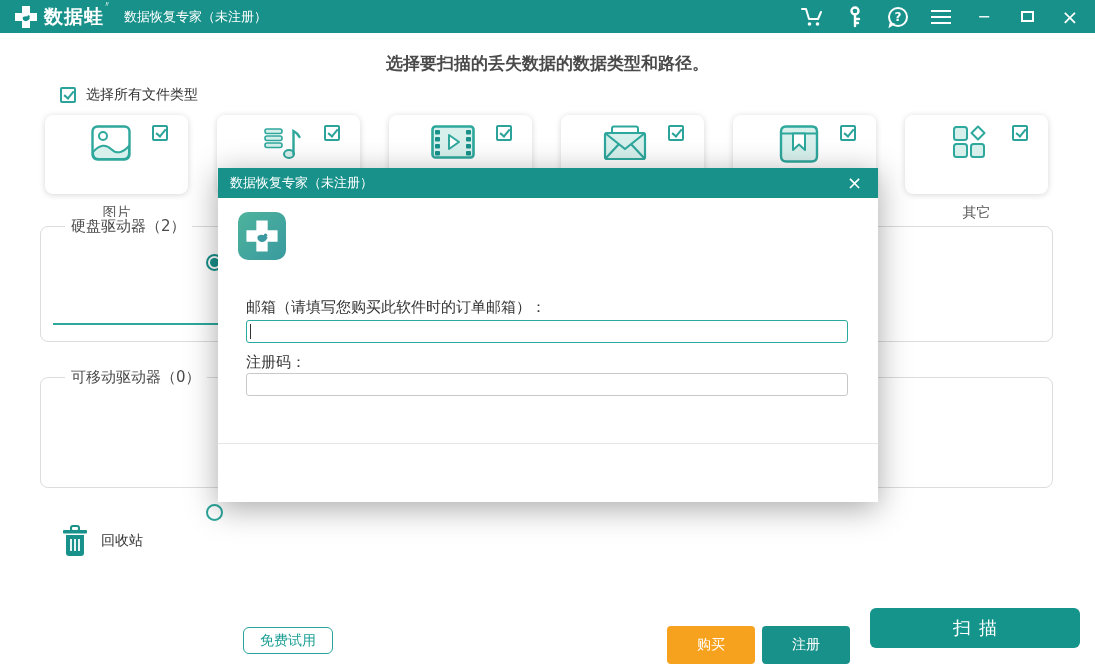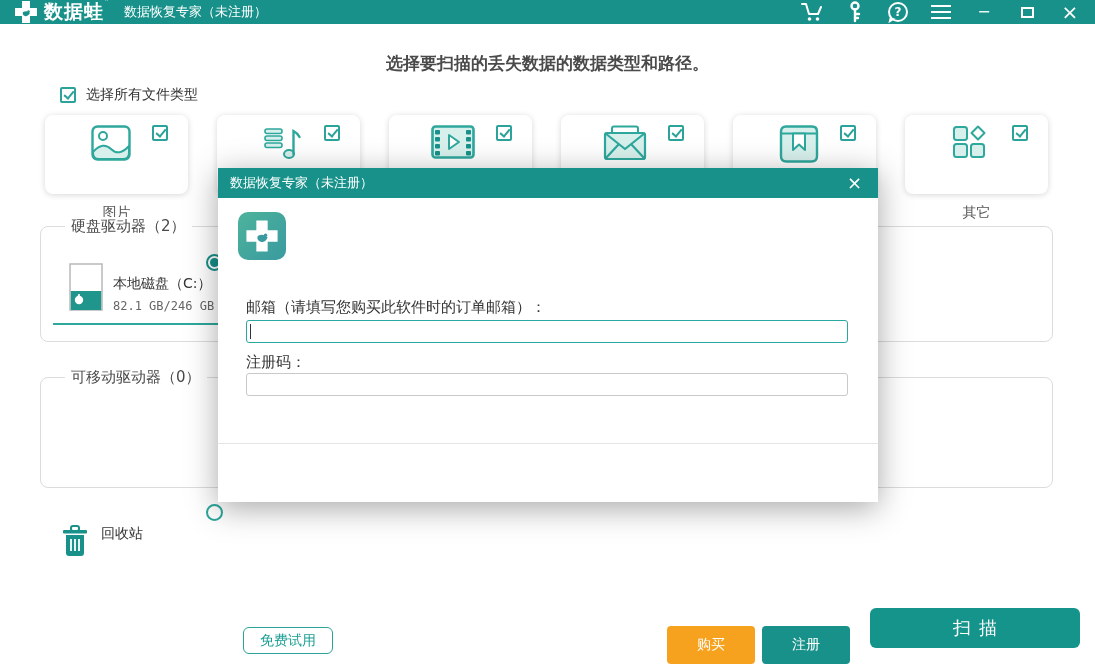--- a/index.html
+++ b/index.html
@@ -2,21 +2,21 @@
 <html><head>
 <meta charset="utf-8">
 <style>
   * { margin:0; padding:0; box-sizing:border-box; }
   html,body { width:1095px; height:667px; }
   body {
     position:relative; overflow:hidden; background:#ffffff;
     font-family:"DejaVu Sans","Liberation Sans",sans-serif; color:#444;
   }
   
-  .titlebar { position:absolute; left:0; top:0; width:1095px; height:24px;
+  .titlebar { position:absolute; left:0; top:0; width:1095px; height:33px;
     background:#17918A; display:flex; align-items:center; padding:0 14px; z-index:5; }
   .brand-wrap { display:flex; align-items:center; gap:6px; }
   .brand-cross { position:relative; width:24px; height:24px; }
   .brand-text { color:#fff; font-size:19px; font-weight:bold; letter-spacing:1px;
     font-family:"DejaVu Sans",sans-serif; position:relative; }
   .brand-text .tm { position:absolute; right:-8px; top:-5px; font-size:8px; font-weight:normal; }
   .titlebar-subtitle { color:#fff; font-size:13px; margin-left:20px; }
   .tb-icons { margin-left:auto; display:flex; align-items:center; gap:21px; }
   .tb-icon { width:22px; height:22px; display:flex; align-items:center; justify-content:center;
     color:#fff; cursor:pointer; }
@@ -48,21 +48,21 @@
   .legend { position:absolute; left:24px; top:-10px; background:#fff; padding:0 6px;
     font-size:15px; color:#4a4a4a; }
   .disk-row { position:absolute; left:28px; top:36px; display:flex; gap:10px; }
   .disk-meta { padding-top:12px; }
   .disk-name { font-size:14px; color:#333; }
   .disk-cap  { font-size:12px; color:#666; margin-top:6px; font-family:"DejaVu Sans Mono",monospace; }
   .disk-underline { position:absolute; left:12px; top:96px; width:166px; height:2px; background:#2EA79C; }
   .radio { position:absolute; width:17px; height:17px; border:2px solid #2EA79C; border-radius:50%; background:#fff; }
   .radio.selected { border-color:#17918A; }
   .radio.selected::after { content:""; position:absolute; inset:2px; border-radius:50%; background:#17918A; }
-  .recycle-row { position:absolute; left:62px; top:525px; display:flex; align-items:flex-start; gap:13px; }
+  .recycle-row { position:absolute; left:62px; top:525px; display:flex; align-items:center; gap:13px; }
   .recycle-label { font-size:14px; color:#333; padding-bottom:2px; }
   .scan-btn { position:absolute; left:870px; top:608px; width:210px; height:40px;
     background:#14948B; color:#fff; border:none; border-radius:6px; font-size:18px;
     letter-spacing:8px; text-indent:8px; cursor:pointer; font-family:inherit; }
   
   .modal { position:absolute; left:218px; top:168px; width:660px; height:334px; background:#fff;
     box-shadow:0 6px 30px rgba(0,0,0,0.35); z-index:20; }
   .modal-header { height:30px; background:#17918A; display:flex; align-items:center; padding:0 12px; }
   .modal-title { color:#fff; font-size:13px; }
   .modal-close { margin-left:auto; color:#fff; font-size:18px; line-height:1; cursor:pointer; padding:0 4px; }
@@ -205,32 +205,20 @@
     <path d="M27 1.5 L33.5 8 L27 14.5 L20.5 8 Z" fill="#fff" stroke="#2EA79C" stroke-width="2" stroke-linejoin="round"></path>
     <rect x="3" y="19" width="13" height="13" rx="2.5" fill="#D7F0EC" stroke="#2EA79C" stroke-width="2"></rect>
     <rect x="20" y="19" width="13" height="13" rx="2.5" fill="#D7F0EC" stroke="#2EA79C" stroke-width="2"></rect>
   </svg>
   <span class="cb checked"></span>
   <div class="card-label">其它</div>
 </div>
 
 <div class="fieldset" style="top:226px; height:116px">
   <span class="legend">硬盘驱动器（2）</span>
-  <div class="disk-row">
-    <svg width="34" height="50" viewBox="0 0 34 50">
-      <rect x="1" y="1" width="32" height="46" fill="#fff" stroke="#b9b9b9" stroke-width="1.5"></rect>
-      <rect x="1.8" y="28" width="30.4" height="19" fill="#1F958C"></rect>
-      <circle cx="10" cy="37" r="4.2" fill="#fff"></circle>
-      <rect x="9" y="31" width="2" height="3" rx="1" fill="#fff" transform="rotate(18 10 32)"></rect>
-    </svg>
-    <div class="disk-meta">
-      <div class="disk-name">本地磁盘（C:）</div>
-      <div class="disk-cap">82.1 GB/246 GB</div>
-    </div>
-  </div>
   <div class="disk-underline"></div>
 </div>
 <span class="radio selected" style="left:206px; top:254px"></span>
 
 <div class="fieldset" style="top:377px; height:111px">
   <span class="legend">可移动驱动器（0）</span>
 </div>
 <span class="radio" style="left:206px; top:504px"></span>
 
 <div class="recycle-row">

